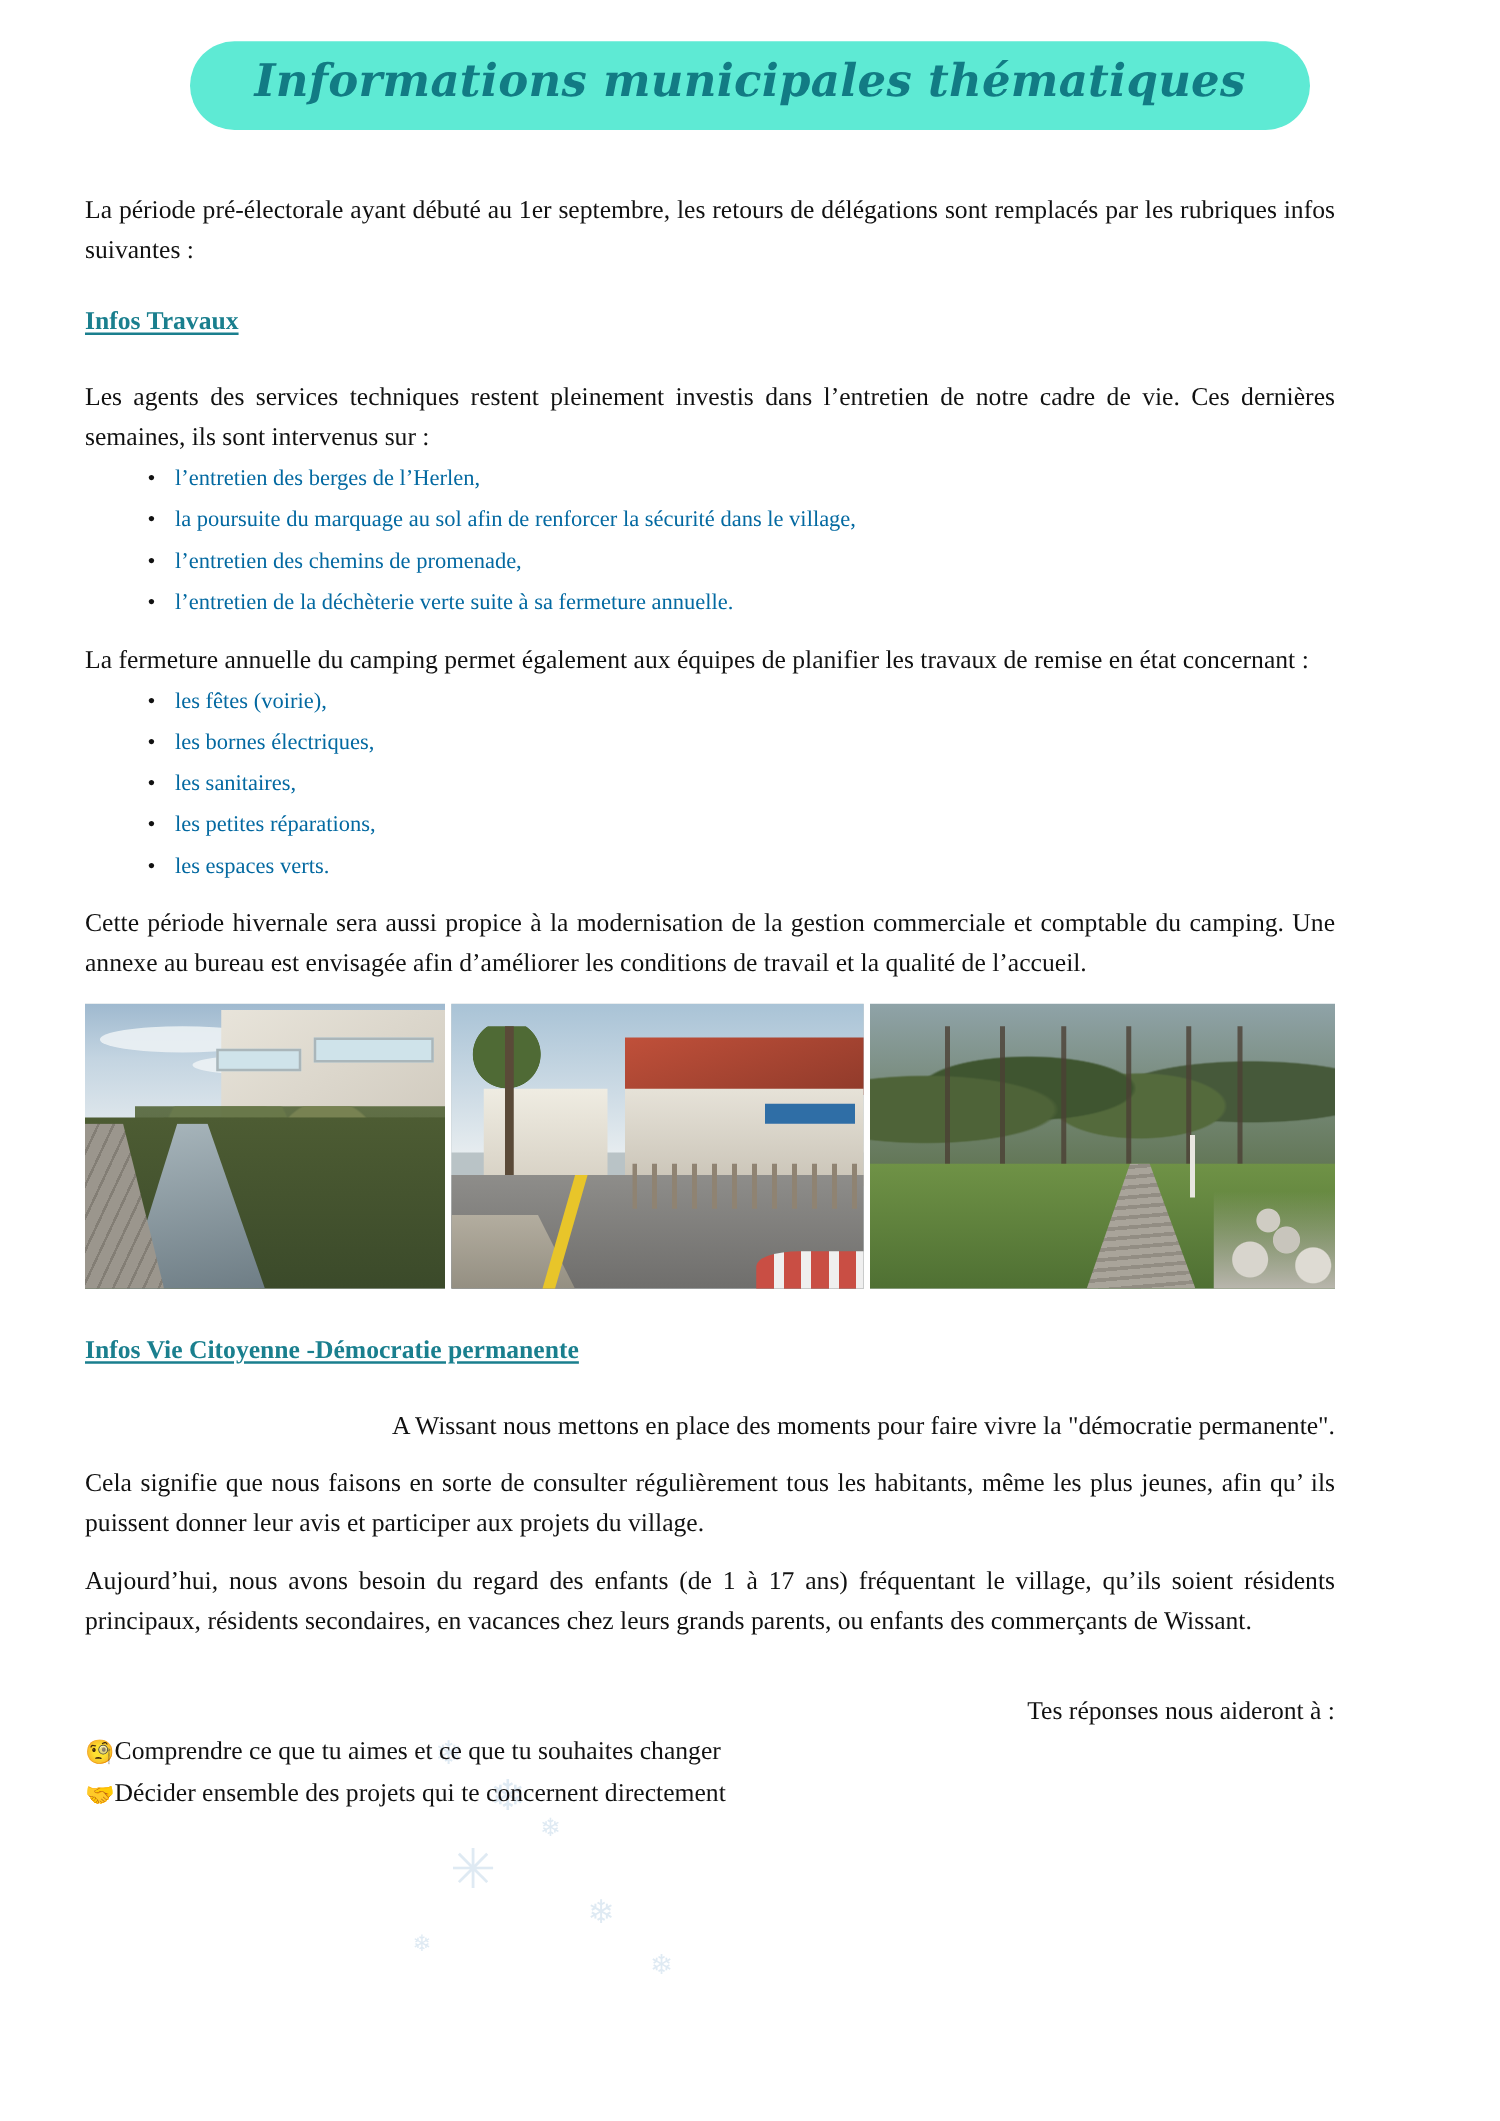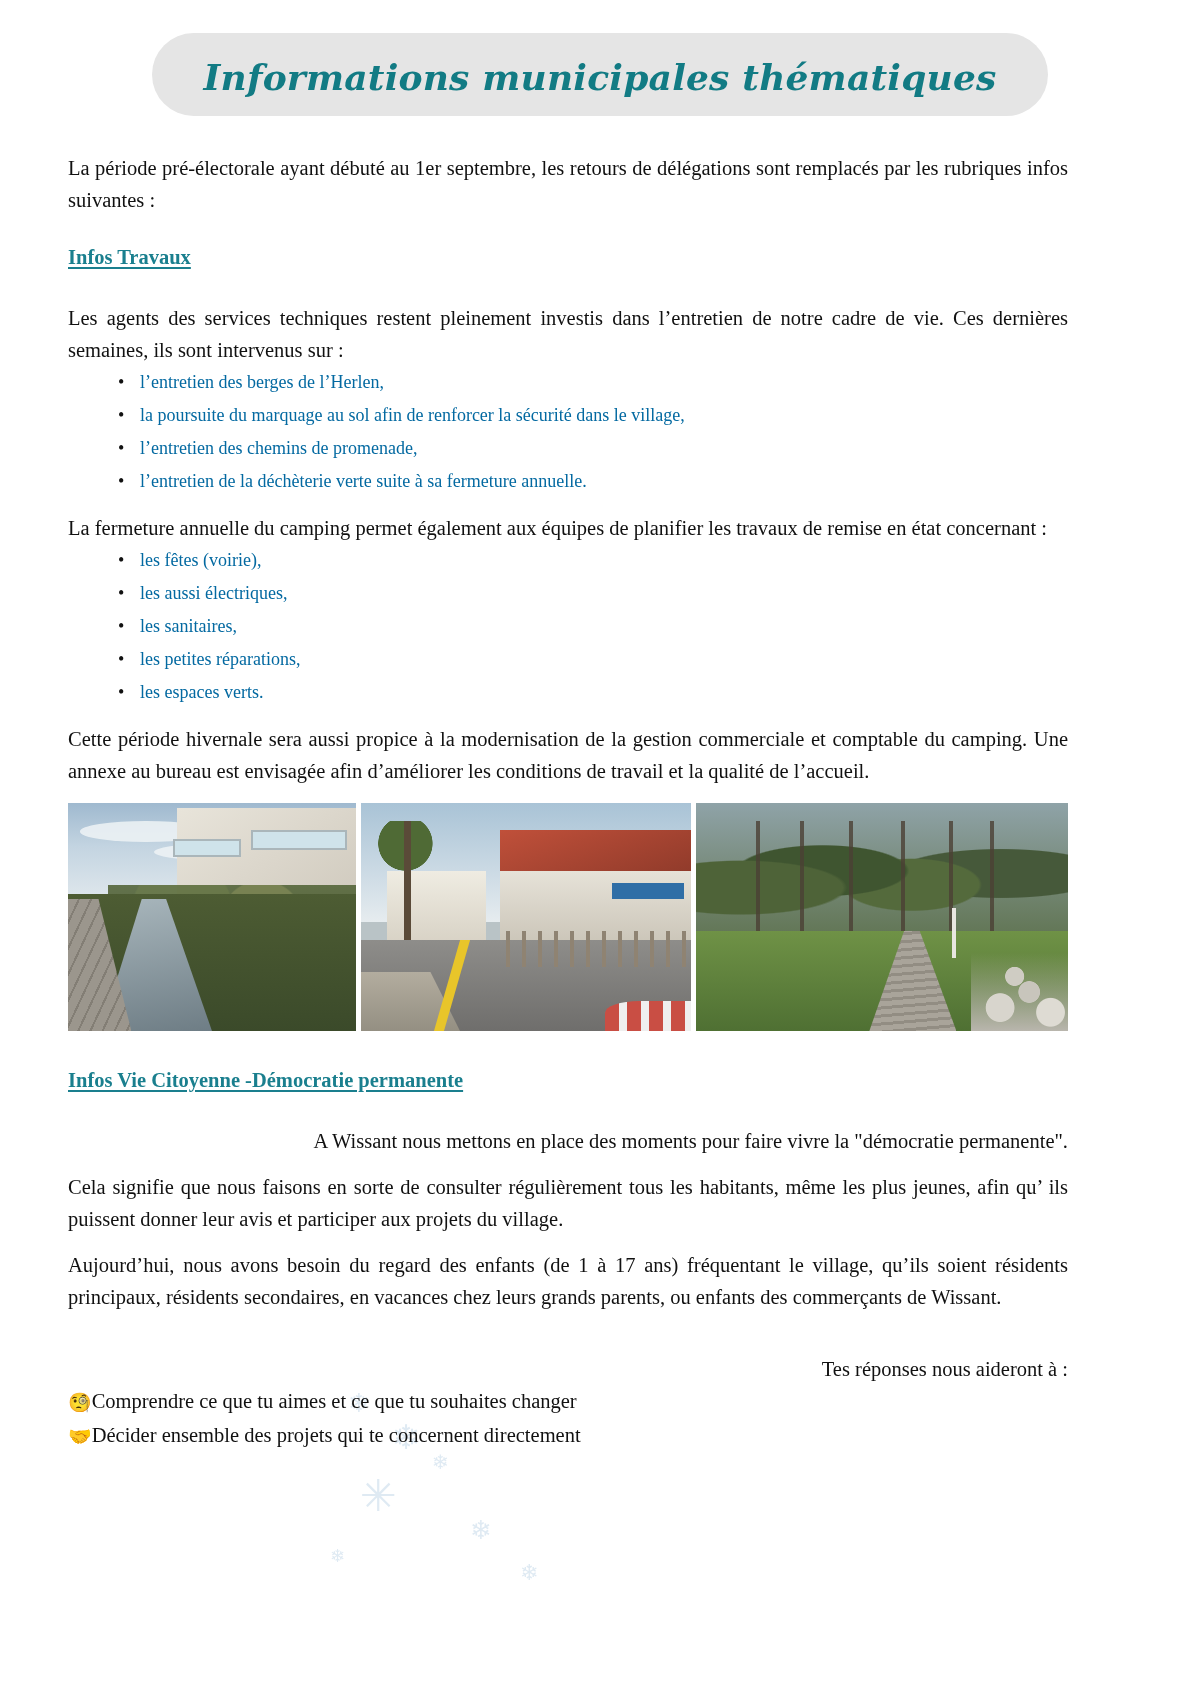--- a/index.html
+++ b/index.html
@@ -25,23 +25,23 @@
   
   .banner-wrap {
     position: absolute;
     left: 0;
     top: 33px;
     width: 1200px;
     display: flex;
     justify-content: center;
   }
   .banner {
-    background: #e5e5e5;
+    background: #5eead4;
     border-radius: 46px;
-    padding: 24px 52px 18px 52px;
+    padding: 12px 52px 18px 52px;
     min-width: 640px;
     text-align: left;
   }
   .banner-title {
     font-family: "DejaVu Serif", "Liberation Serif", serif;
     font-style: italic;
     font-weight: bold;
     font-size: 36px;
     line-height: 1.15;
     color: #127b84;
@@ -321,21 +321,21 @@
         <li>l’entretien des berges de l’Herlen,</li>
         <li> la poursuite du marquage au sol afin de renforcer la sécurité dans le village,</li>
         <li>l’entretien des chemins de promenade,</li>
         <li>l’entretien de la déchèterie verte suite à sa fermeture annuelle.</li>
       </ul>
 
       <p class="body">La fermeture annuelle du camping permet également aux équipes de planifier les travaux de remise en état concernant :</p>
 
       <ul class="bullets">
         <li>les fêtes (voirie),</li>
-        <li>les aussi électriques,</li>
+        <li>les bornes électriques,</li>
         <li>les sanitaires,</li>
         <li>les petites réparations,</li>
         <li>les espaces verts.</li>
       </ul>
 
       <p class="body">Cette période hivernale sera aussi propice à la modernisation de la gestion commerciale et comptable du camping. Une annexe au bureau est envisagée afin d’améliorer les conditions de travail et la qualité de l’accueil.</p>
 
       <div class="gap-sm"></div>
 
       

